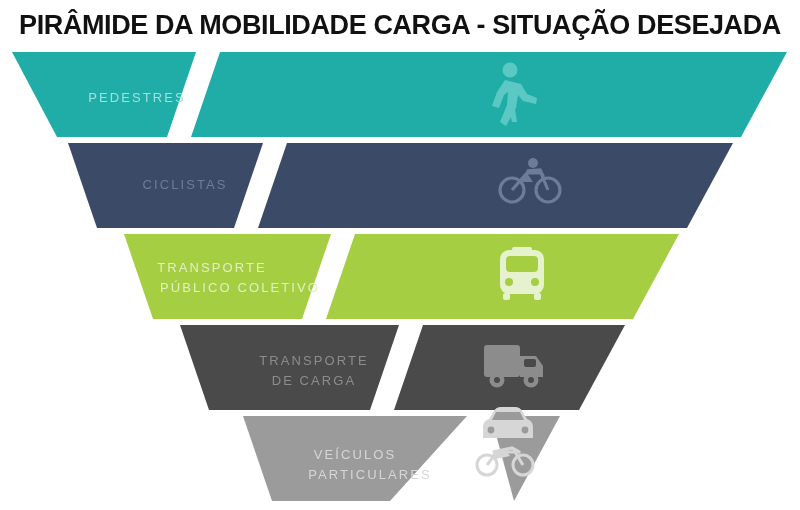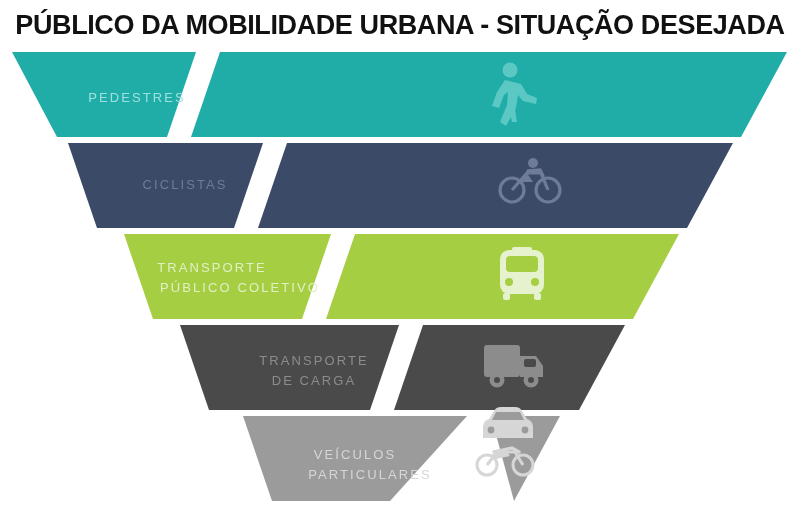--- a/index.html
+++ b/index.html
@@ -42,21 +42,21 @@
     font-weight: normal;
     text-anchor: middle;
     dominant-baseline: middle;
   }
 </style>
 </head>
 <body>
 
 <div id="page" style="background: rgb(255, 255, 255);">
 
-  <div id="title" style="color: rgb(17, 17, 17);">PÚBLICO DA MOBILIDADE URBANA - SITUAÇÃO DESEJADA</div>
+  <div id="title" style="color: rgb(17, 17, 17);">PIRÂMIDE DA MOBILIDADE CARGA - SITUAÇÃO DESEJADA</div>
 
   <svg id="pyramid" viewBox="0 0 800 510">
 
     <g>
       <polygon points="12,52 196,52 167,137 57,137" fill="#20ADA8"></polygon>
       <polygon points="220,52 787,52 741,137 191,137" fill="#20ADA8"></polygon>
       <text class="band-label" x="137" y="99" fill="#9EE0DD">PEDESTRES</text>
       <g fill="#5CC8C4">
         <circle cx="510" cy="70" r="7.5"></circle>
         <path d="M505 80 L497 92 L492 106 L499 108 L504 95 L508 92 L507 105

